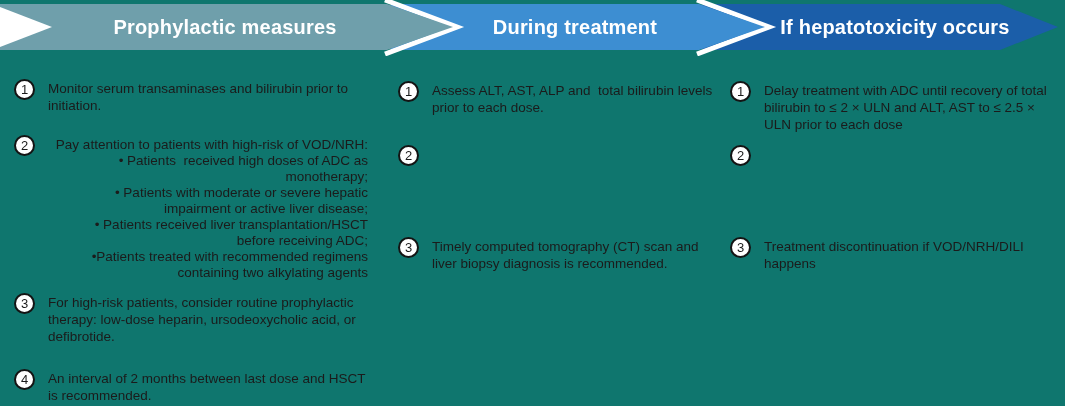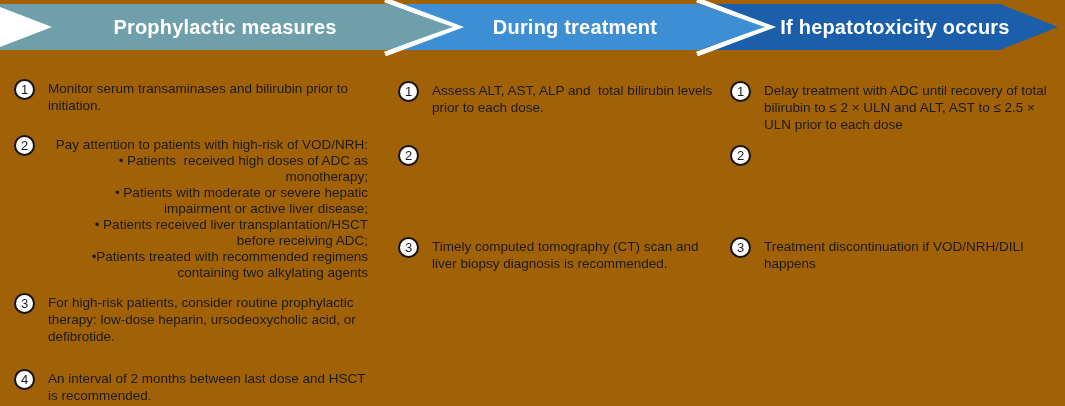--- a/index.html
+++ b/index.html
@@ -1,16 +1,16 @@
 <!DOCTYPE html>
 <html><head>
 <meta charset="utf-8">
 <style>
   html,body{margin:0;padding:0;background:#fff;}
-  #page{position:relative;width:1065px;height:406px;background:#a16207;overflow:hidden;
+  #page{position:relative;width:1065px;height:406px;background:#0f766e;overflow:hidden;
         font-family:"Liberation Sans", sans-serif;color:#1b1b1b;}
   #band-svg{position:absolute;left:0;top:0;}
   .band-label{position:absolute;top:2px;height:50px;display:flex;align-items:center;justify-content:center;
         color:#ffffff;font-weight:bold;font-size:20px;letter-spacing:.2px;}
   .item{position:absolute;display:flex;align-items:flex-start;}
   .num{flex:0 0 auto;width:21px;height:21px;border:2px solid #141414;border-radius:50%;
        box-sizing:border-box;display:flex;align-items:center;justify-content:center;
        font-size:13px;line-height:1;margin-right:13px;margin-top:-1px;background:#fff;}
   .txt-wrap{flex:1 1 auto;text-align:right;}
   .txt{font-size:13.5px;line-height:17px;white-space:pre-wrap;}

